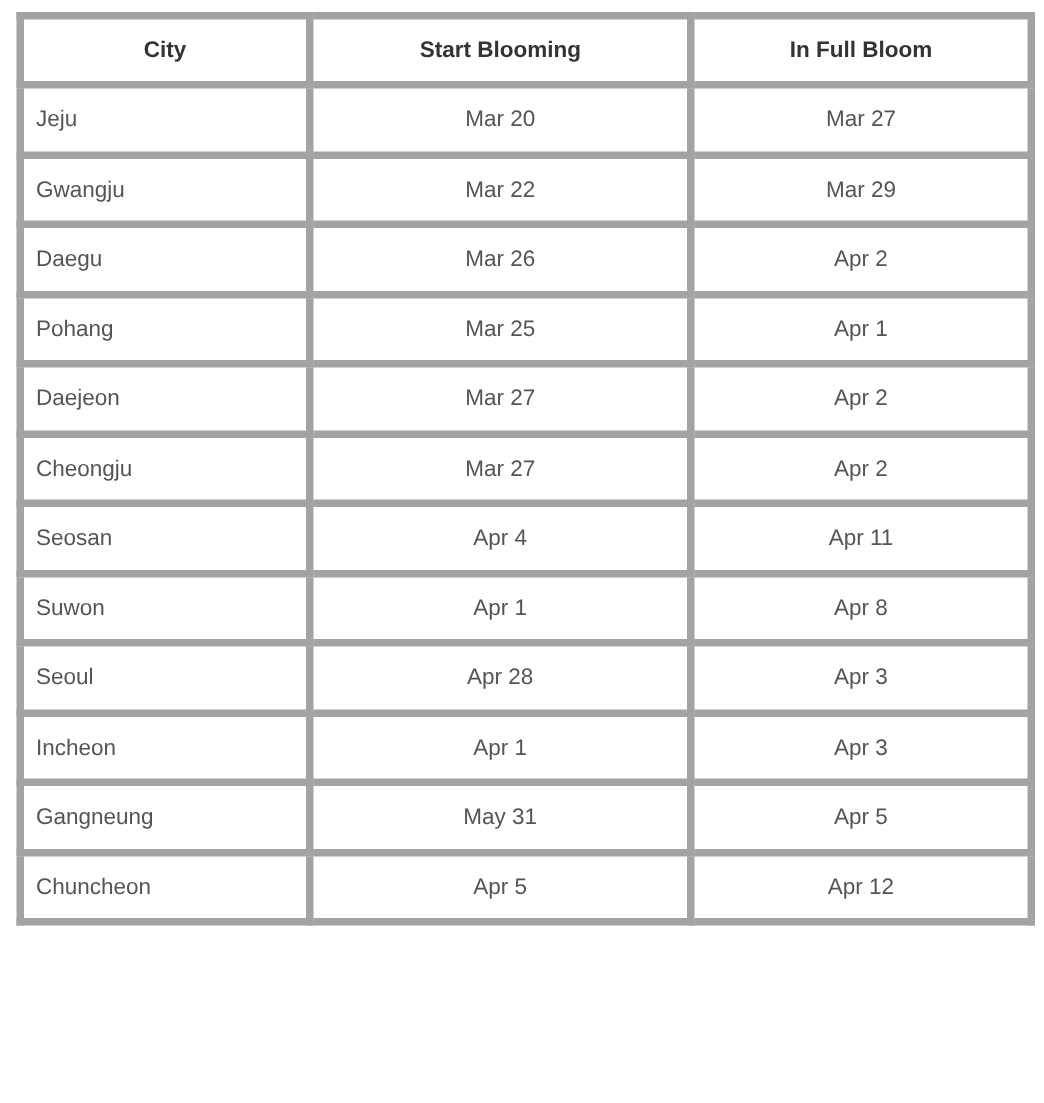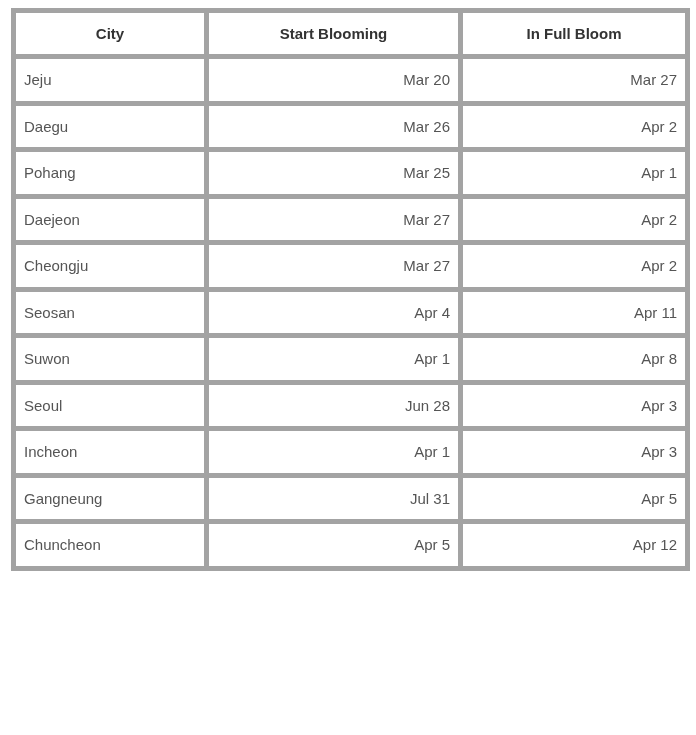--- a/index.html
+++ b/index.html
@@ -35,21 +35,21 @@
       height: 41px;
       font-weight: bold;
       color: #333333;
       text-align: center;
       font-size: 15px;
     }
     table.bloom-table td {
       height: 41.5px;
     }
     td.col-city { text-align: left; }
-    td.col-start, td.col-full { text-align: right; }
+    td.col-start, td.col-full { text-align: center; }
     col.c1 { width: 193px; }
     col.c2 { width: 254px; }
     col.c3 { width: 227px; }
   </style>
 </head>
 <body>
 
 <table class="bloom-table">
   <colgroup>
     <col class="c1">
@@ -61,20 +61,25 @@
       <th>City</th>
       <th>Start Blooming</th>
       <th>In Full Bloom</th>
     </tr>
   </thead>
   <tbody>
     <tr>
       <td class="col-city">Jeju</td>
       <td class="col-start">Mar 20</td>
       <td class="col-full">Mar 27</td>
+    </tr>
+    <tr>
+      <td class="col-city">Gwangju</td>
+      <td class="col-start">Mar 22</td>
+      <td class="col-full">Mar 29</td>
     </tr>
     <tr>
       <td class="col-city">Daegu</td>
       <td class="col-start">Mar 26</td>
       <td class="col-full">Apr 2</td>
     </tr>
     <tr>
       <td class="col-city">Pohang</td>
       <td class="col-start">Mar 25</td>
       <td class="col-full">Apr 1</td>
@@ -94,31 +99,31 @@
       <td class="col-start">Apr 4</td>
       <td class="col-full">Apr 11</td>
     </tr>
     <tr>
       <td class="col-city">Suwon</td>
       <td class="col-start">Apr 1</td>
       <td class="col-full">Apr 8</td>
     </tr>
     <tr>
       <td class="col-city">Seoul</td>
-      <td class="col-start">Jun 28</td>
+      <td class="col-start">Apr 28</td>
       <td class="col-full">Apr 3</td>
     </tr>
     <tr>
       <td class="col-city">Incheon</td>
       <td class="col-start">Apr 1</td>
       <td class="col-full">Apr 3</td>
     </tr>
     <tr>
       <td class="col-city">Gangneung</td>
-      <td class="col-start">Jul 31</td>
+      <td class="col-start">May 31</td>
       <td class="col-full">Apr 5</td>
     </tr>
     <tr>
       <td class="col-city">Chuncheon</td>
       <td class="col-start">Apr 5</td>
       <td class="col-full">Apr 12</td>
     </tr>
   </tbody>
 </table>
 

